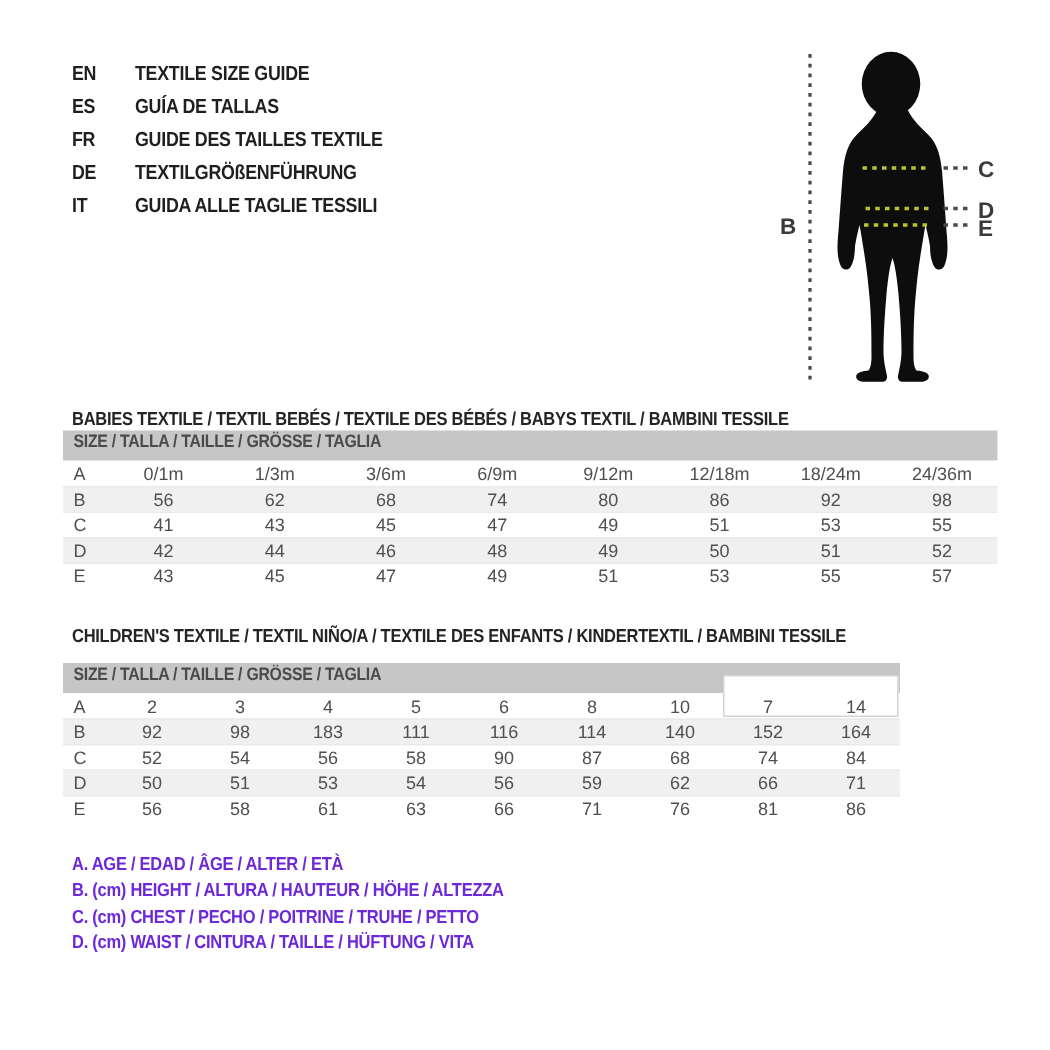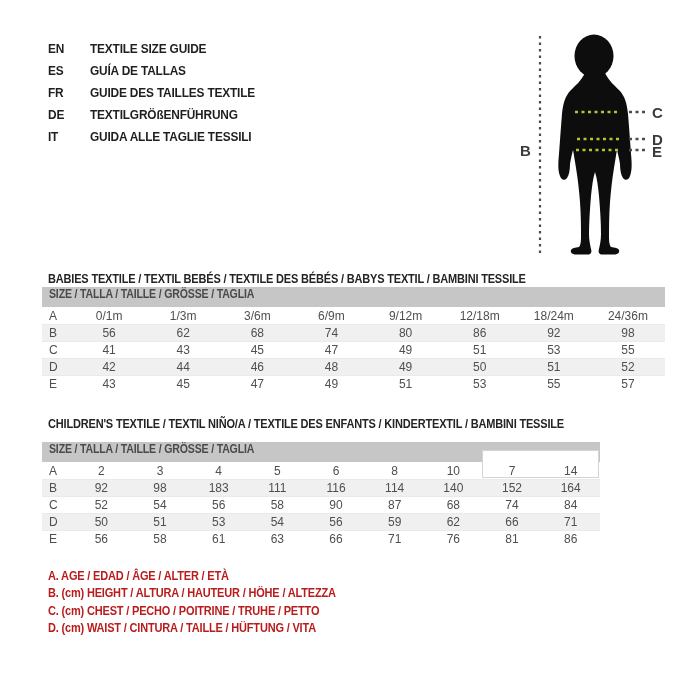--- a/index.html
+++ b/index.html
@@ -36,21 +36,21 @@
   .table-row.bordered{border-top:1px solid #eaeaea;}
   .cols-8{grid-template-columns:30px repeat(8,1fr);}
   .cols-9{grid-template-columns:30px repeat(9,1fr);}
   .row-label{padding-left:7px;text-align:left;}
   .cell{text-align:center;}
   .highlight-box{position:absolute;z-index:1;left:440px;top:8px;right:1px;height:28px;
     background:#ffffff;border:1px solid #d4d4d4;box-sizing:border-box;}
 
   
   #legend{position:absolute;left:48px;top:567px;}
-  .legend-row{height:17.5px;display:flex;align-items:center;font-size:12.5px;font-weight:bold;color:#b91c1c;}
+  .legend-row{height:17.5px;display:flex;align-items:center;font-size:12.5px;font-weight:bold;color:#6d28d9;}
 </style>
 </head>
 <body>
 
 <div id="languages">
     <div class="lang-row">
       <span class="lang-code"><span class="condensed">EN</span></span>
       <span><span class="condensed">TEXTILE SIZE GUIDE</span></span>
     </div>
     <div class="lang-row">

